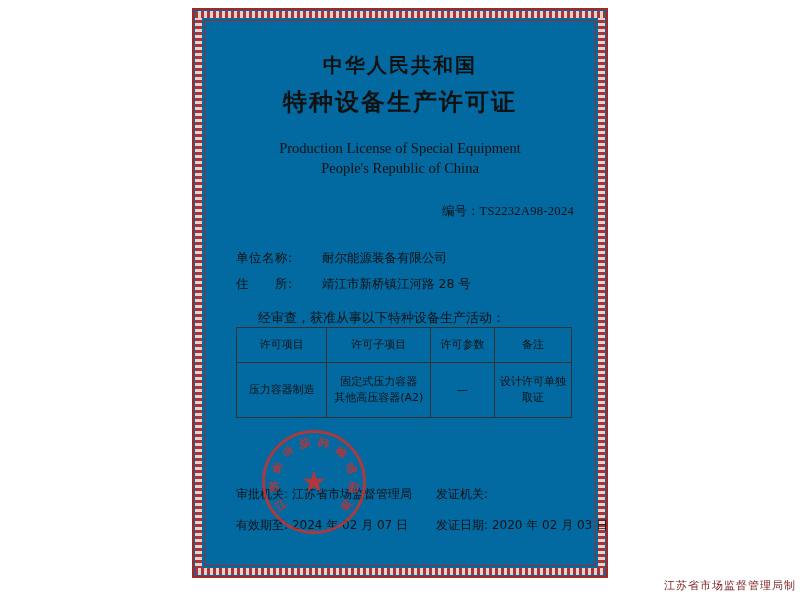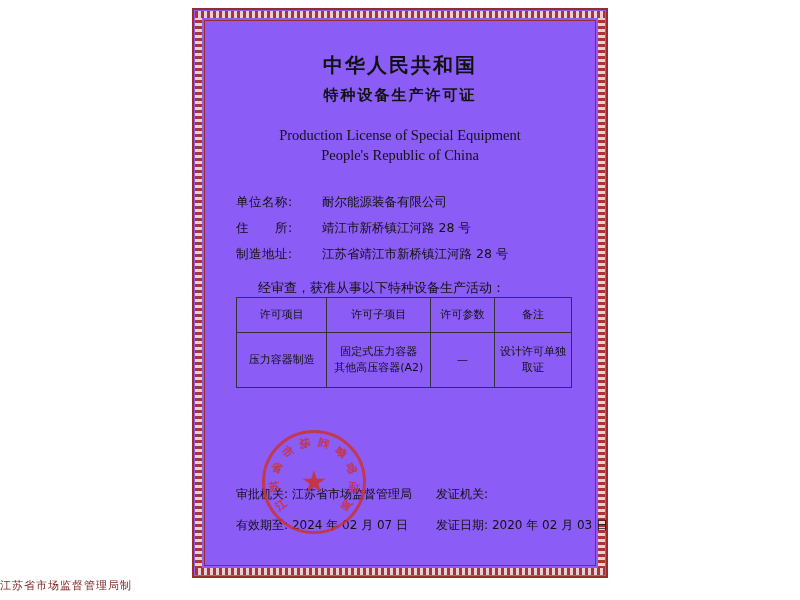--- a/index.html
+++ b/index.html
@@ -19,21 +19,21 @@
     height: 600px;
     background: #ffffff;
   }
   
   .sheet {
     position: absolute;
     left: 192px;
     top: 8px;
     width: 416px;
     height: 570px;
-    background: #8b5cf6;
+    background: #0369a1;
     box-sizing: border-box;
     padding-left: 12px;
   }
   
   .border-outer {
     position: absolute;
     left: 0; top: 0; right: 0; bottom: 0;
     border: 2px solid #9b2a2a;
     box-sizing: border-box;
   }
@@ -71,21 +71,21 @@
     font-family: "DejaVu Sans", sans-serif;
     font-weight: bold;
     color: #111;
     letter-spacing: 2px;
   }
   .title-cn1 {
     font-size: 20px;
     margin-top: 22px;
   }
   .title-cn2 {
-    font-size: 15px;
+    font-size: 24px;
     margin-top: 7px;
   }
   .title-en1, .title-en2 {
     text-align: center;
     font-family: "Liberation Serif", serif;
     color: #111;
     font-size: 14.5px;
   }
   .title-en1 { margin-top: 22px; }
   .title-en2 { margin-top: 3px; }
@@ -231,23 +231,23 @@
     color: #cf2f2a;
     opacity: 0.85;
     font-weight: bold;
     transform-origin: 0 0;
   }
 
   
   .footer {
     position: absolute;
     left: 0;
-    right: 15px;
+    right: 4px;
     top: 578px;
-    text-align: left;
+    text-align: right;
     font-family: "DejaVu Sans", sans-serif;
     font-size: 11px;
     color: #7a1d1d;
     letter-spacing: 1px;
   }
   
   .edge-mark {
     position: absolute;
     color: #bbb;
     font-size: 12px;
@@ -266,36 +266,34 @@
     <div class="border-pattern"></div>
     <div class="border-inner"></div>
 
     <div class="content">
 
       <div class="title-cn1">中华人民共和国</div>
       <div class="title-cn2">特种设备生产许可证</div>
       <div class="title-en1">Production License of Special Equipment</div>
       <div class="title-en2">People's Republic of China</div>
 
+      <div class="serial-row">
+        <span class="serial-label">编号：</span><span class="serial-value">TS2232A98-2024</span>
+      </div>
 
       <div class="fields">
         <div class="field-row">
           <span class="field-label">单位名称:</span>
           <span class="field-sep"></span>
           <span class="field-value">耐尔能源装备有限公司</span>
         </div>
         <div class="field-row">
           <span class="field-label">住　　所:</span>
           <span class="field-sep"></span>
           <span class="field-value">靖江市新桥镇江河路 28 号</span>
-        </div>
-        <div class="field-row">
-          <span class="field-label">制造地址:</span>
-          <span class="field-sep"></span>
-          <span class="field-value">江苏省靖江市新桥镇江河路 28 号</span>
         </div>
       </div>
 
       <div class="statement">经审查，获准从事以下特种设备生产活动：</div>
 
       <div class="table-wrap">
         <table class="license-table">
           <thead>
             <tr>
               <th class="col-1">许可项目</th>

